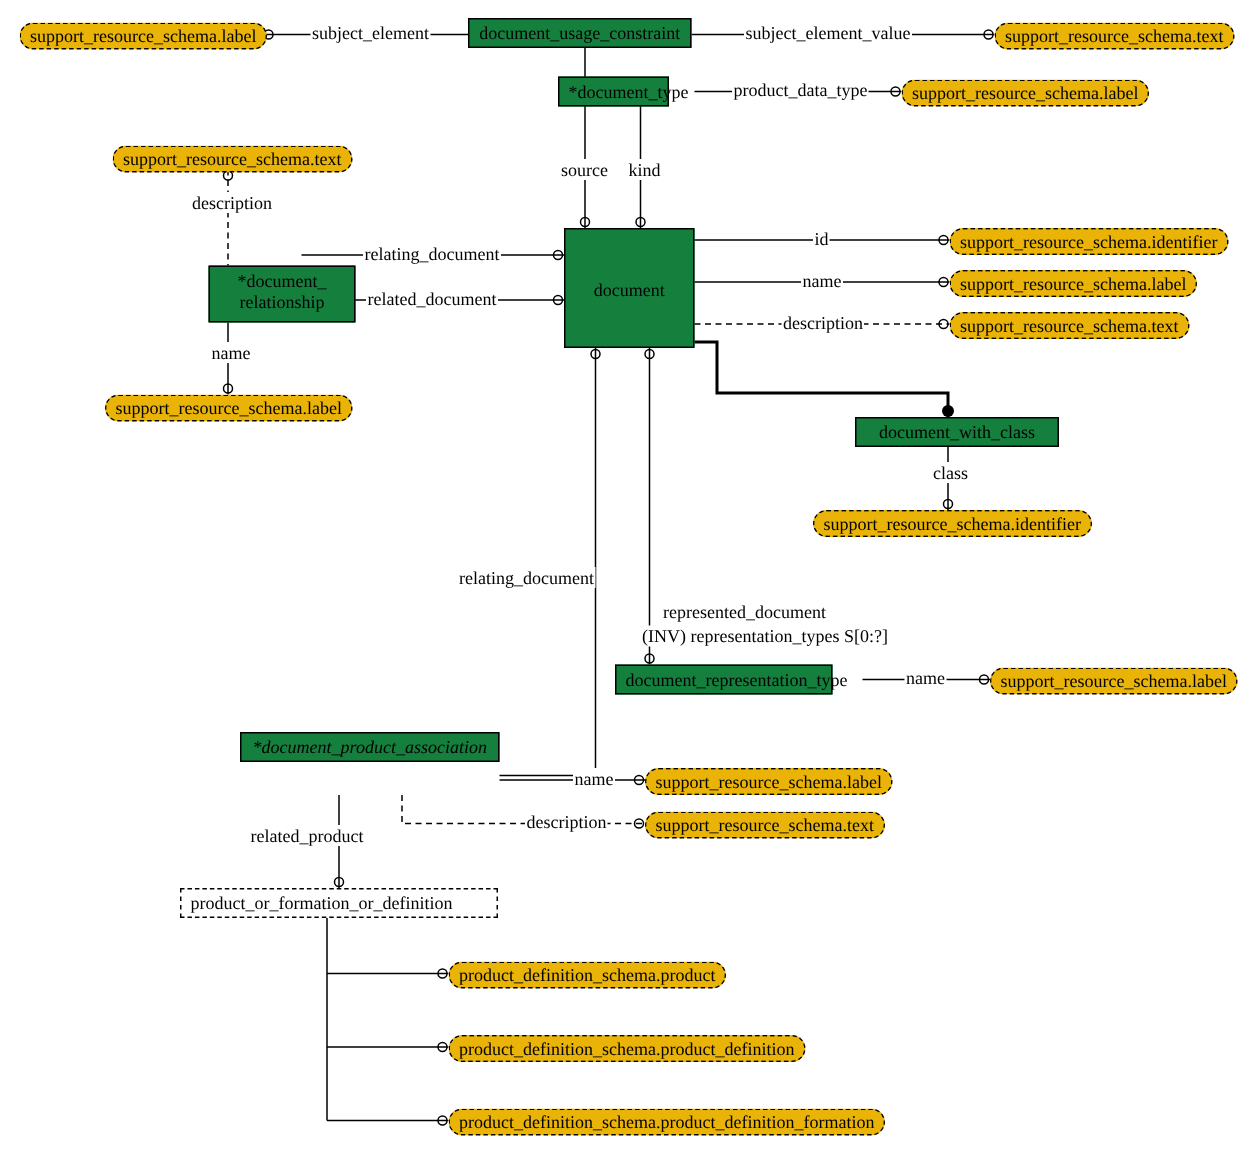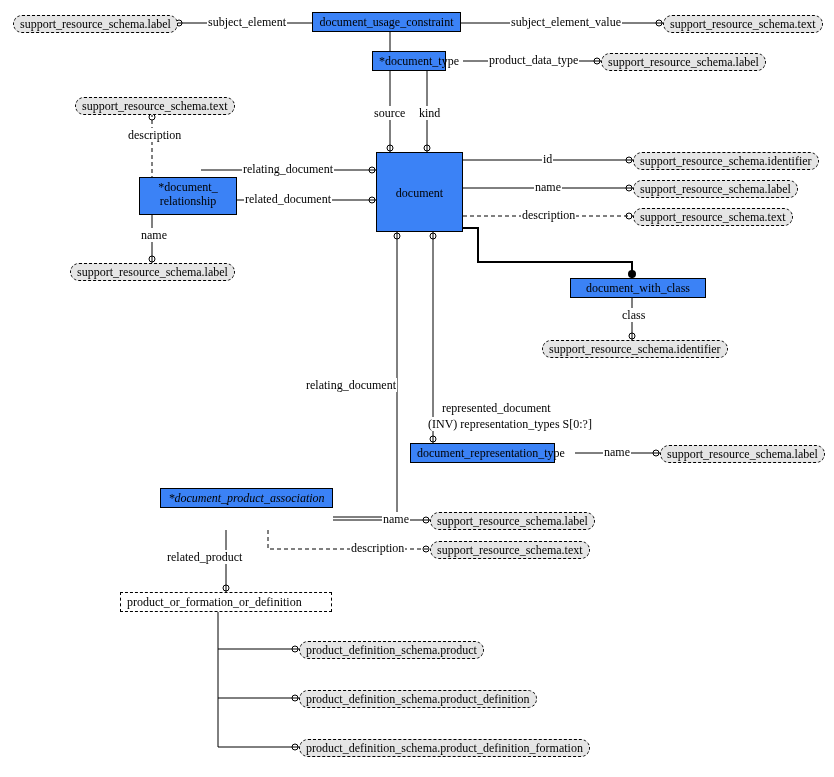--- a/index.html
+++ b/index.html
@@ -13,30 +13,30 @@
     color: #000;
   }
   #canvas {
     position: relative;
     width: 834px;
     height: 777px;
   }
   .entity {
     position: absolute;
     border: 1px solid #000;
-    background: #3b82f6;
+    background: #15803d;
     text-align: center;
     padding: 2px 6px;
     box-sizing: border-box;
     line-height: 14px;
   }
   .ref {
     position: absolute;
     border: 1px dashed #000;
-    background: #e5e5e5;
+    background: #eab308;
     text-align: center;
     padding: 1px 6px;
     box-sizing: border-box;
     border-radius: 10px;
     line-height: 14px;
     white-space: nowrap;
   }
   .select {
     position: absolute;
     border: 1px dashed #000;
@@ -155,21 +155,21 @@
 <div class="ref" style="left:633px; top:208px;"><span>support_resource_schema.text</span></div>
 <div class="ref" style="left:542px; top:340px;"><span>support_resource_schema.identifier</span></div>
 <div class="ref" style="left:660px; top:445px;"><span>support_resource_schema.label</span></div>
 <div class="ref" style="left:430px; top:512px;"><span>support_resource_schema.label</span></div>
 <div class="ref" style="left:430px; top:541px;"><span>support_resource_schema.text</span></div>
 <div class="ref" style="left:299px; top:690px;"><span>product_definition_schema.product_definition</span></div>
 <div class="ref" style="left:299px; top:641px;"><span>product_definition_schema.product</span></div>
 <div class="ref" style="left:299px; top:739px;"><span>product_definition_schema.product_definition_formation</span></div>
 
 <div class="lbl" style="left:207px; top:15px;">subject_element</div>
-<div class="lbl" style="left:510px; top:15px;text-align:right;">subject_element_value</div>
+<div class="lbl" style="left:496px; top:15px;text-align:right;">subject_element_value</div>
 <div class="lbl" style="left:488px; top:53px;">product_data_type</div>
 <div class="lbl" style="left:373px; top:106px;">source</div>
 <div class="lbl" style="left:418px; top:106px;text-align:center;">kind</div>
 <div class="lbl" style="left:127px; top:128px;">description</div>
 <div class="lbl" style="left:242px; top:162px;">relating_document</div>
 <div class="lbl" style="left:244px; top:192px;">related_document</div>
 <div class="lbl" style="left:140px; top:228px;">name</div>
 <div class="lbl" style="left:542px; top:152px;">id</div>
 <div class="lbl" style="left:534px; top:180px;">name</div>
 <div class="lbl" style="left:521px; top:208px;">description</div>

